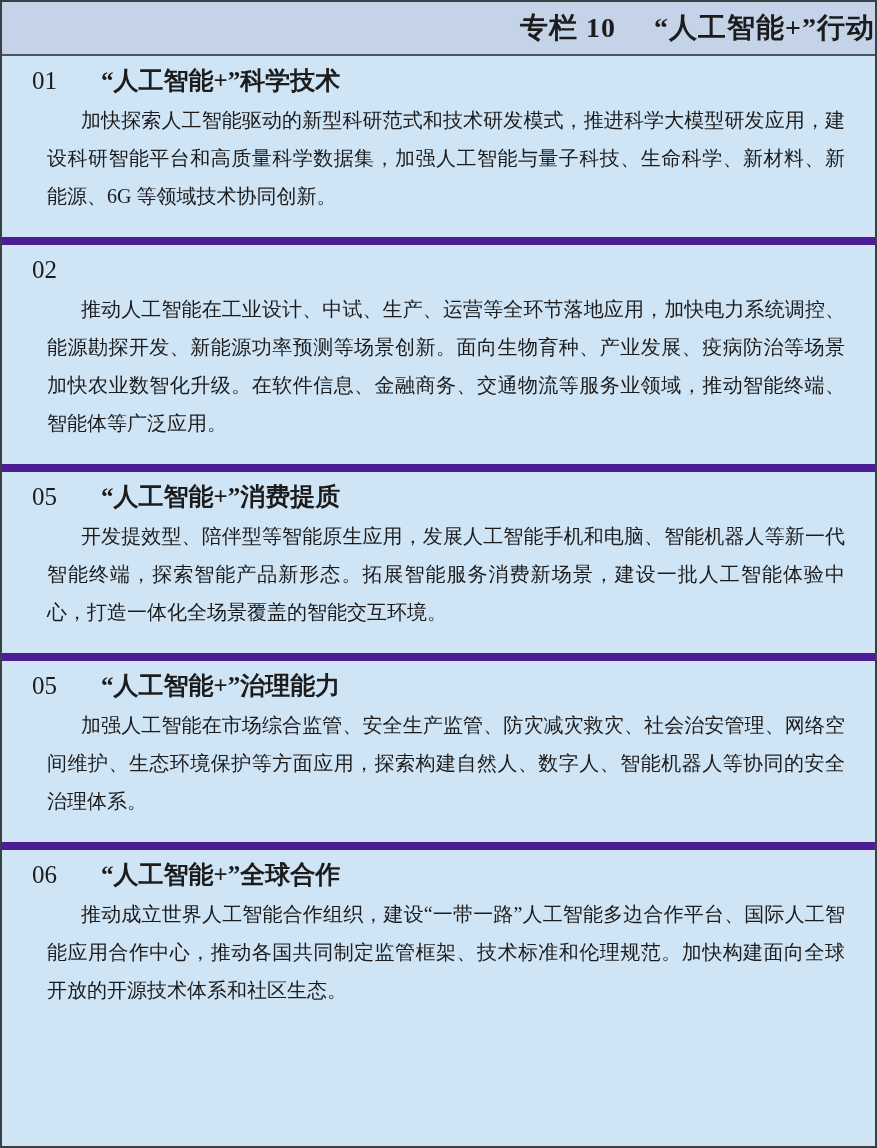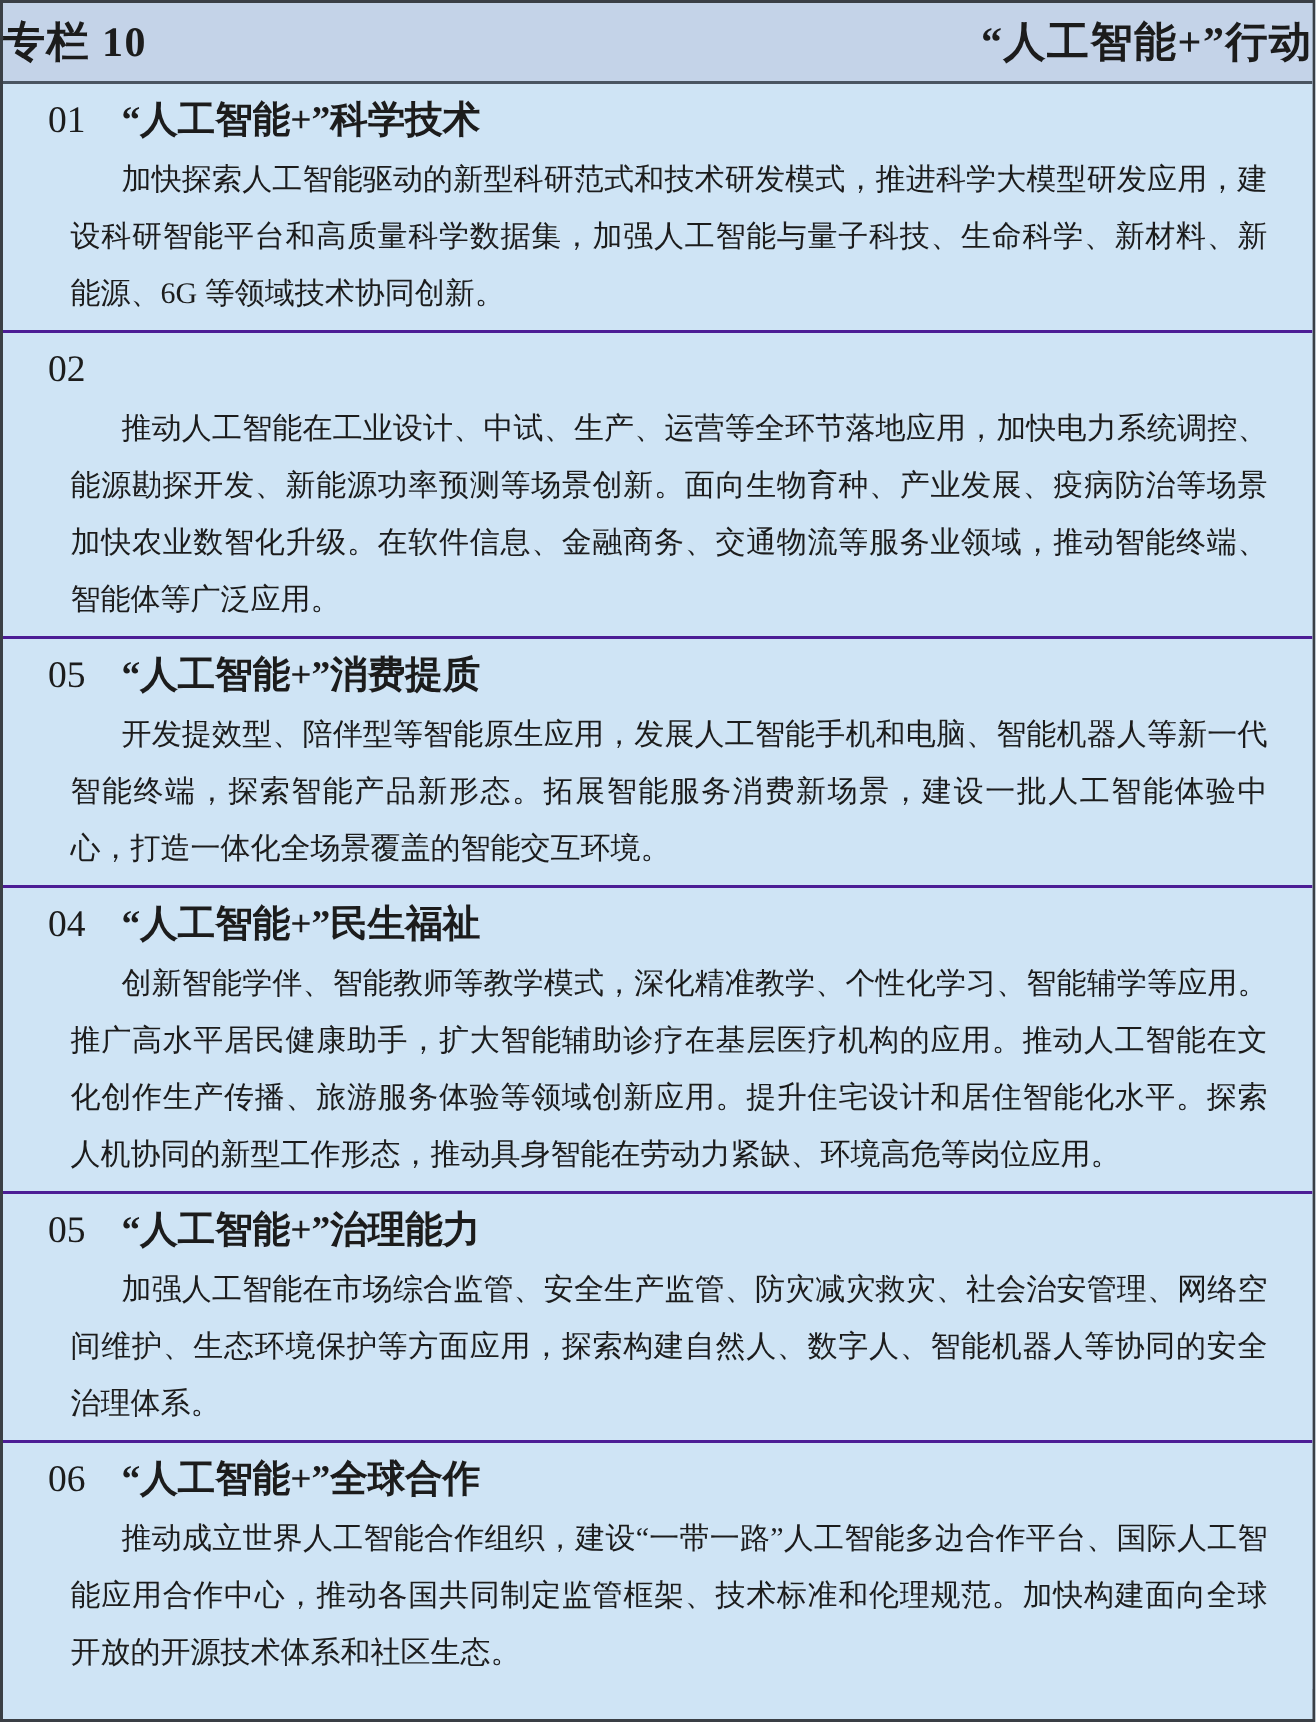--- a/index.html
+++ b/index.html
@@ -17,39 +17,41 @@
     overflow: hidden;
     display: flex;
     flex-direction: column;
   }
   .panel-header {
     background: #c4d3e8;
     height: 54px;
     flex: 0 0 54px;
     display: flex;
     align-items: center;
-    justify-content: space-between;
+    justify-content: flex-end;
     font-weight: bold;
     font-size: 28px;
     letter-spacing: 1px;
     border-bottom: 2px solid #4a5561;
   }
   .panel-header .gap { display: inline-block; width: 38px; }
   .section {
     background: #cfe4f5;
     padding: 5px 30px 5px 30px;
   }
   .section + .section {
-    border-top: 2px solid #4c1d95;
+    border-top: 8px solid #4c1d95;
+    margin-top: 17px;
   }
   .section-title-row {
     display: flex;
     align-items: baseline;
     line-height: 40px;
     font-size: 25px;
+    gap: 20px;
   }
   .section-title-row .num {
     font-weight: normal;
     margin-right: 24px;
     font-family: "Liberation Serif", "DejaVu Serif", serif;
   }
   .section-title-row .title {
     font-weight: bold;
   }
   .section-body {
@@ -87,27 +89,20 @@
   </section>
 
   <section class="section">
     <div class="section-title-row">
       <span class="num">05</span>
       <span class="title">“人工智能+”消费提质</span>
     </div>
     <p class="section-body">开发提效型、陪伴型等智能原生应用，发展人工智能手机和电脑、智能机器人等新一代智能终端，探索智能产品新形态。拓展智能服务消费新场景，建设一批人工智能体验中心，打造一体化全场景覆盖的智能交互环境。</p>
   </section>
 
-  <section class="section">
-    <div class="section-title-row">
-      <span class="num">04</span>
-      <span class="title">“人工智能+”民生福祉</span>
-    </div>
-    <p class="section-body">创新智能学伴、智能教师等教学模式，深化精准教学、个性化学习、智能辅学等应用。推广高水平居民健康助手，扩大智能辅助诊疗在基层医疗机构的应用。推动人工智能在文化创作生产传播、旅游服务体验等领域创新应用。提升住宅设计和居住智能化水平。探索人机协同的新型工作形态，推动具身智能在劳动力紧缺、环境高危等岗位应用。</p>
-  </section>
 
   <section class="section">
     <div class="section-title-row">
       <span class="num">05</span>
       <span class="title">“人工智能+”治理能力</span>
     </div>
     <p class="section-body">加强人工智能在市场综合监管、安全生产监管、防灾减灾救灾、社会治安管理、网络空间维护、生态环境保护等方面应用，探索构建自然人、数字人、智能机器人等协同的安全治理体系。</p>
   </section>
 
   <section class="section">

